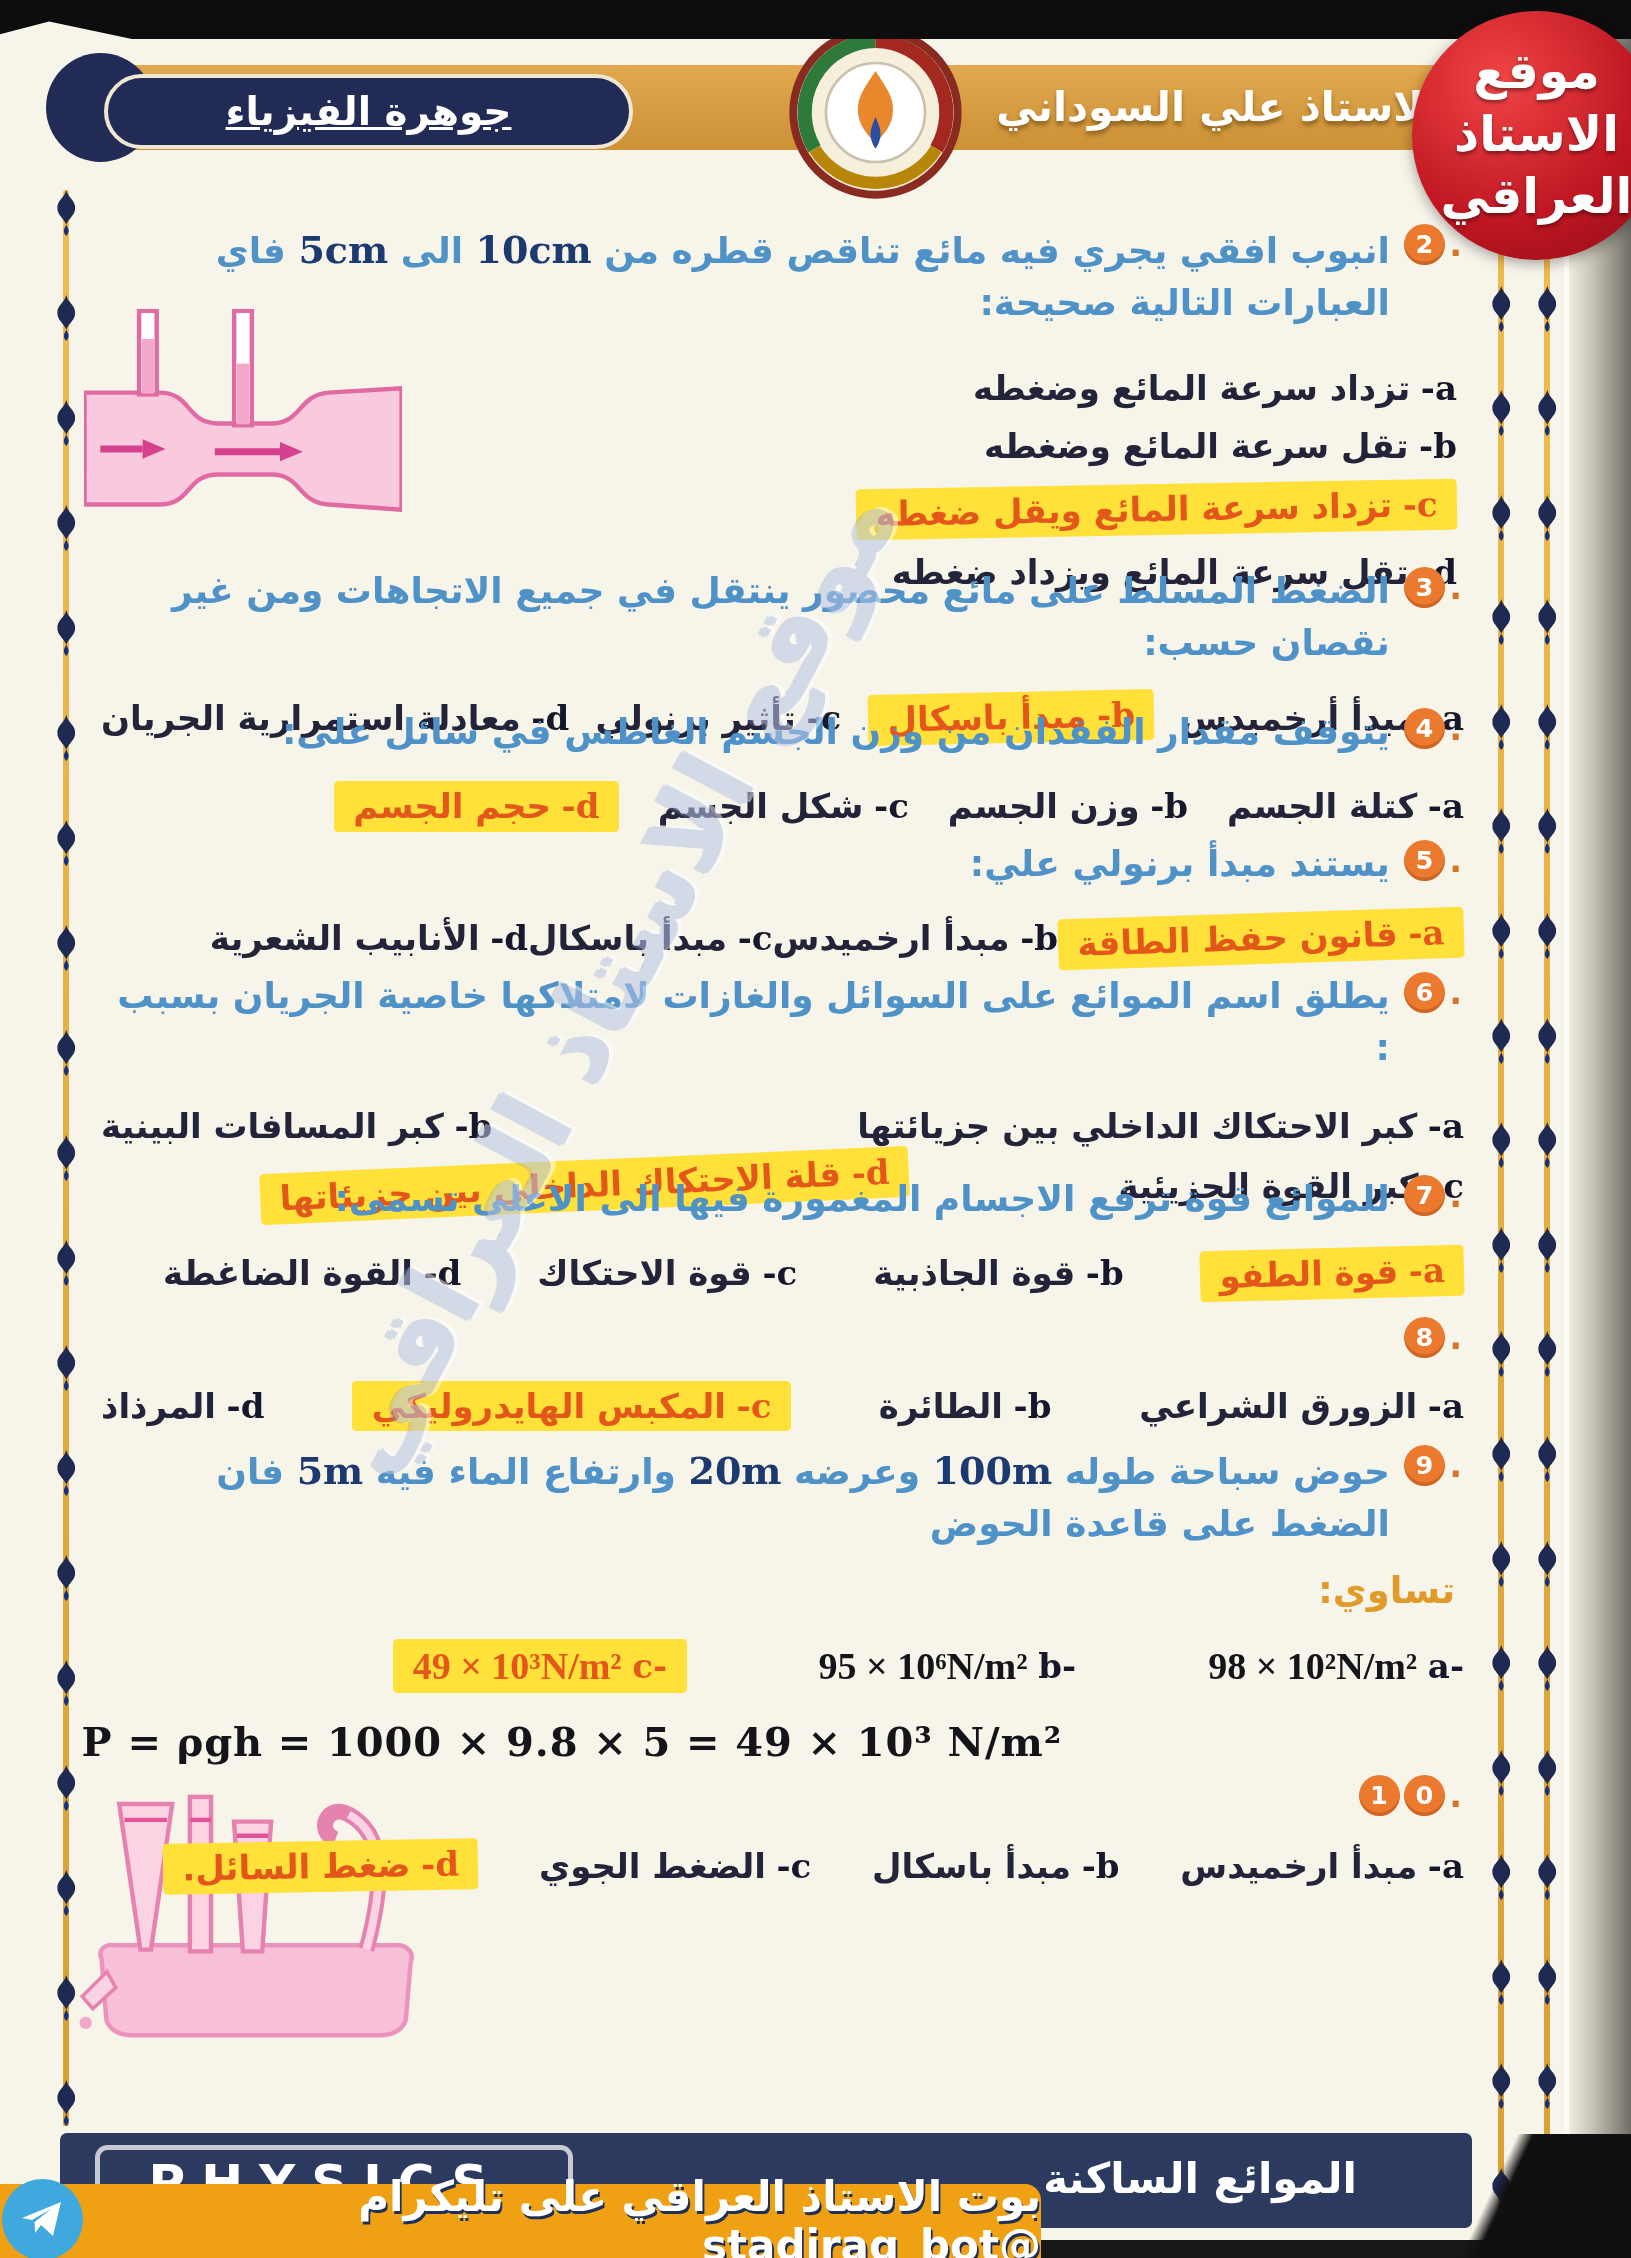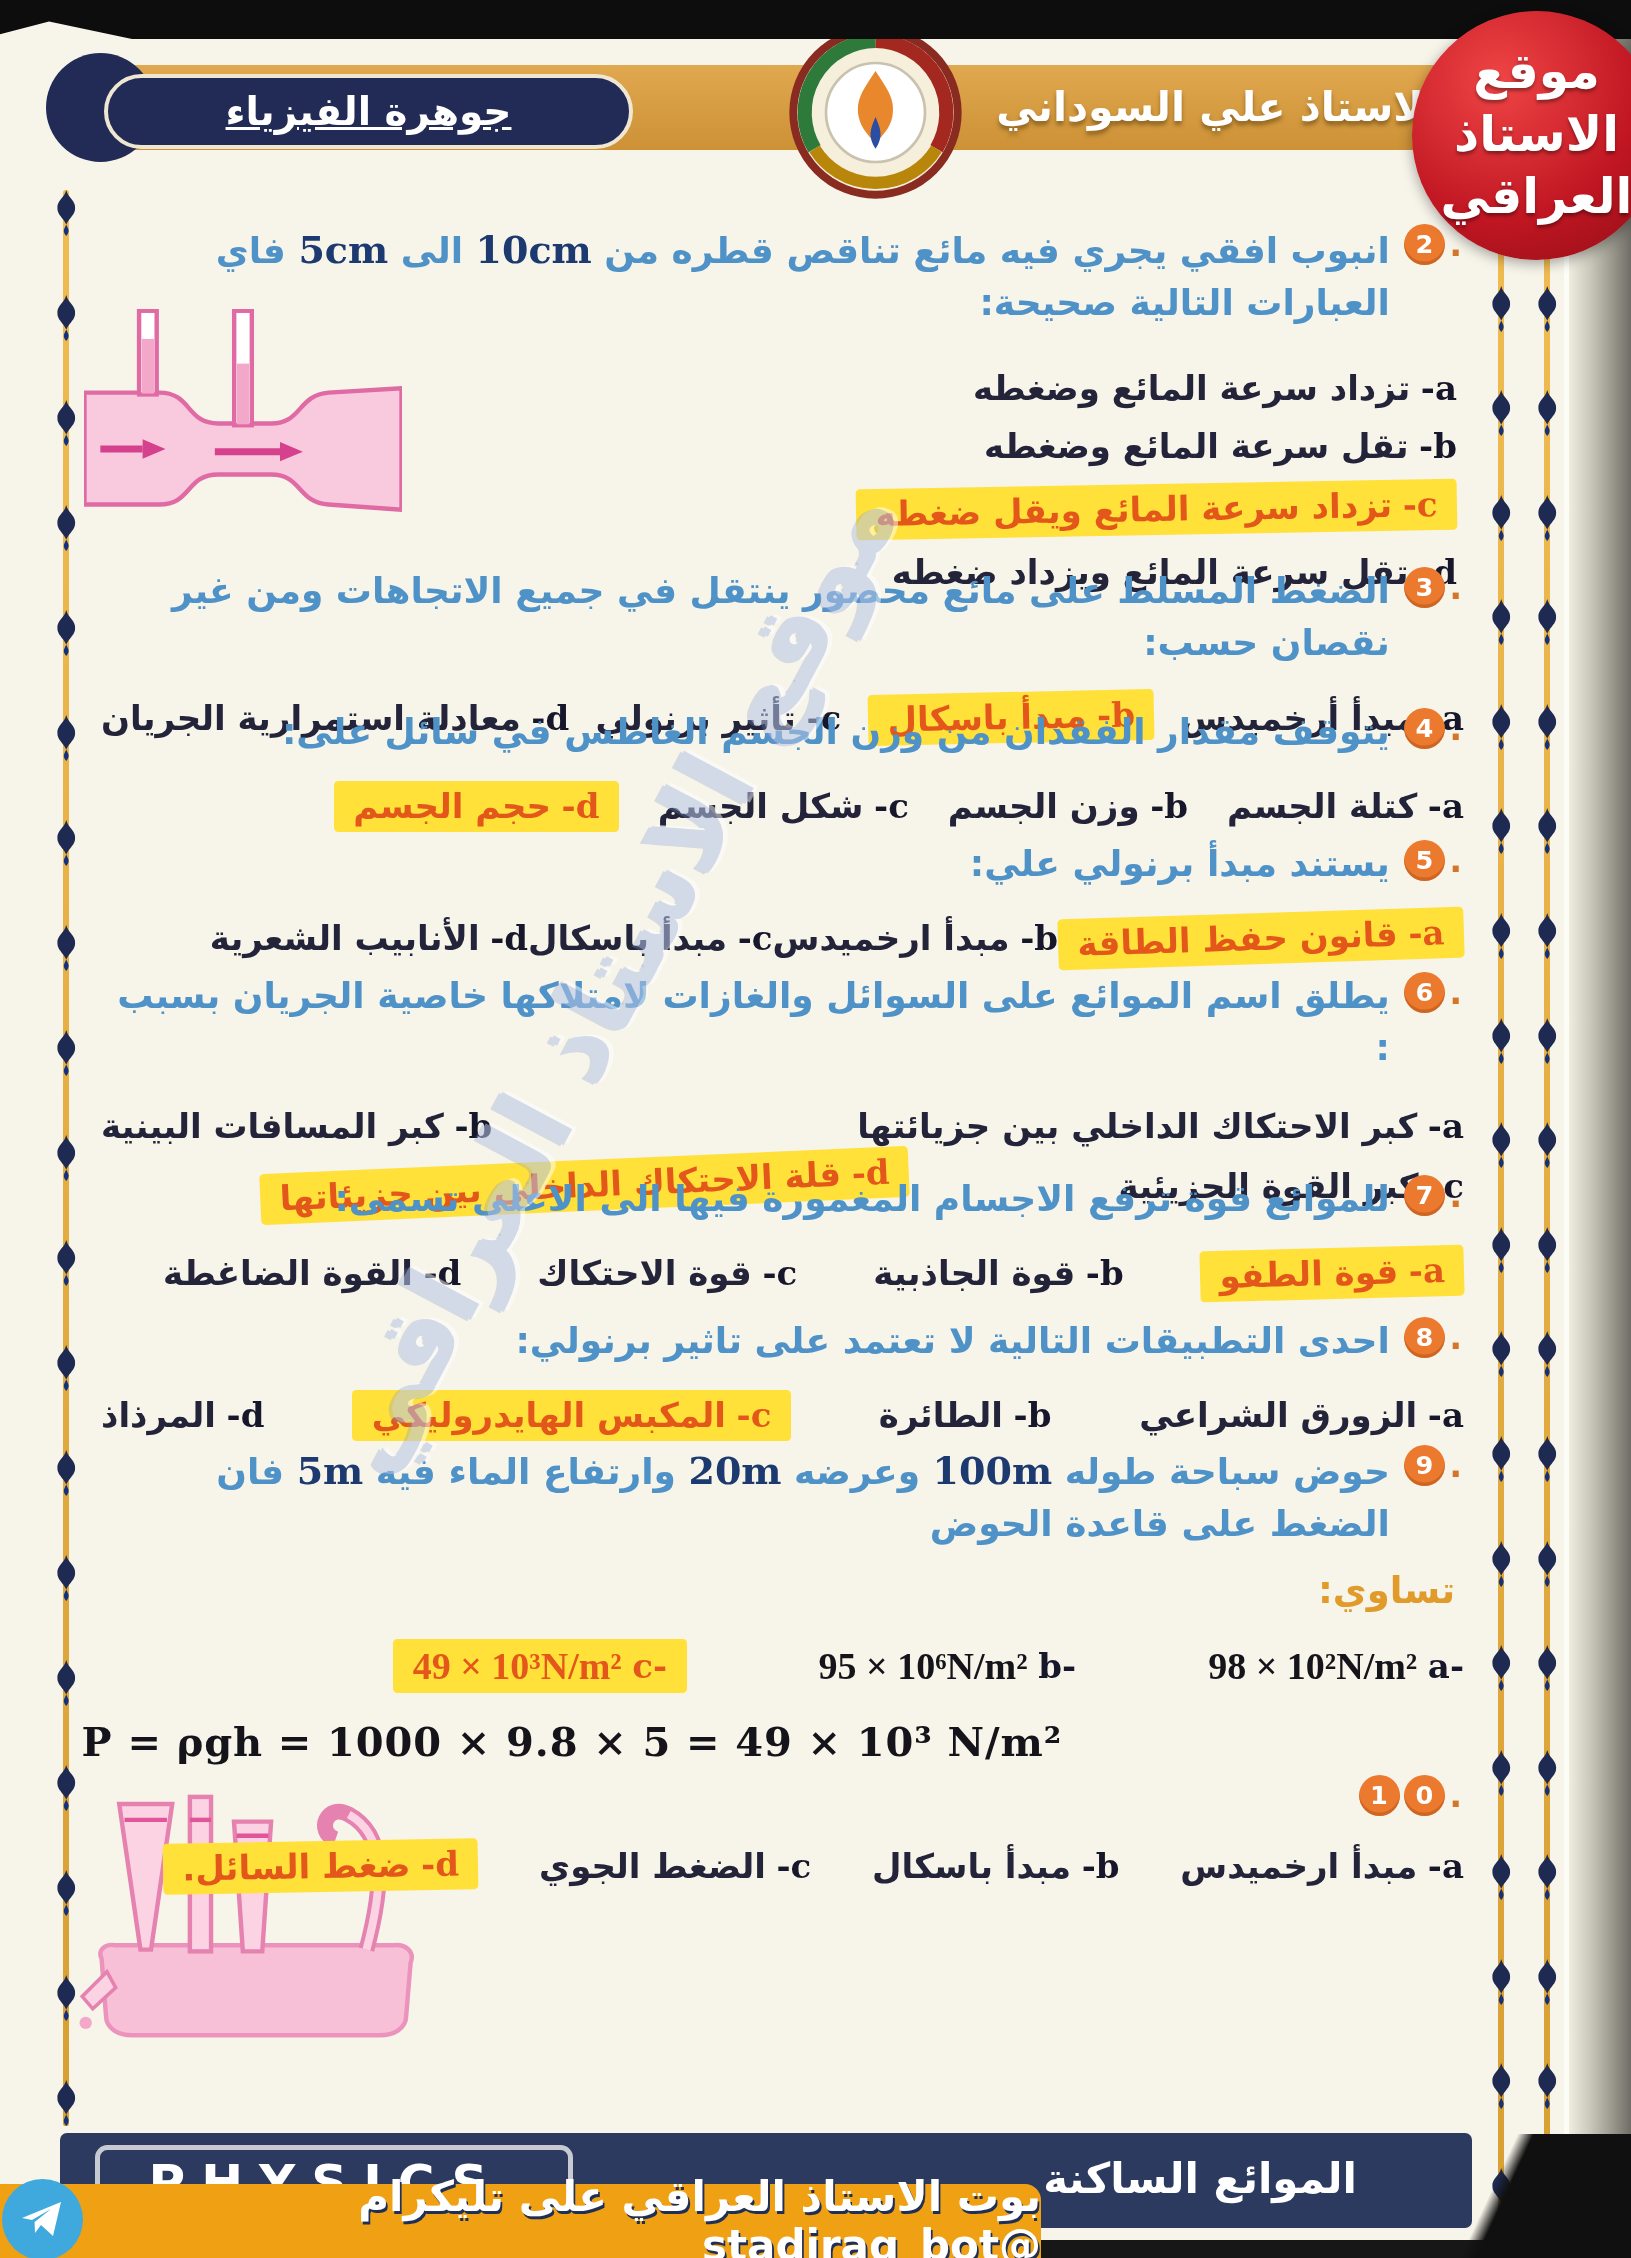--- a/index.html
+++ b/index.html
@@ -573,21 +573,20 @@
             <span class="opt-label">d</span>
             <span class="opt-text">القوة الضاغطة</span>
           </span>
         </div>
       </div>
       <div class="q q-8">
         <div class="stem">
           <span class="marker">
             <span class="digit">8</span>
           </span>
-          <span class="stem-text"><span>احدى التطبيقات التالية لا تعتمد على تاثير برنولي:</span></span>
         </div>
         <div class="opts row">
           <span class="opt">
             <span class="opt-label">a</span>
             <span class="opt-text">الزورق الشراعي</span>
           </span>
           <span class="opt">
             <span class="opt-label">b</span>
             <span class="opt-text">الطائرة</span>
           </span>

